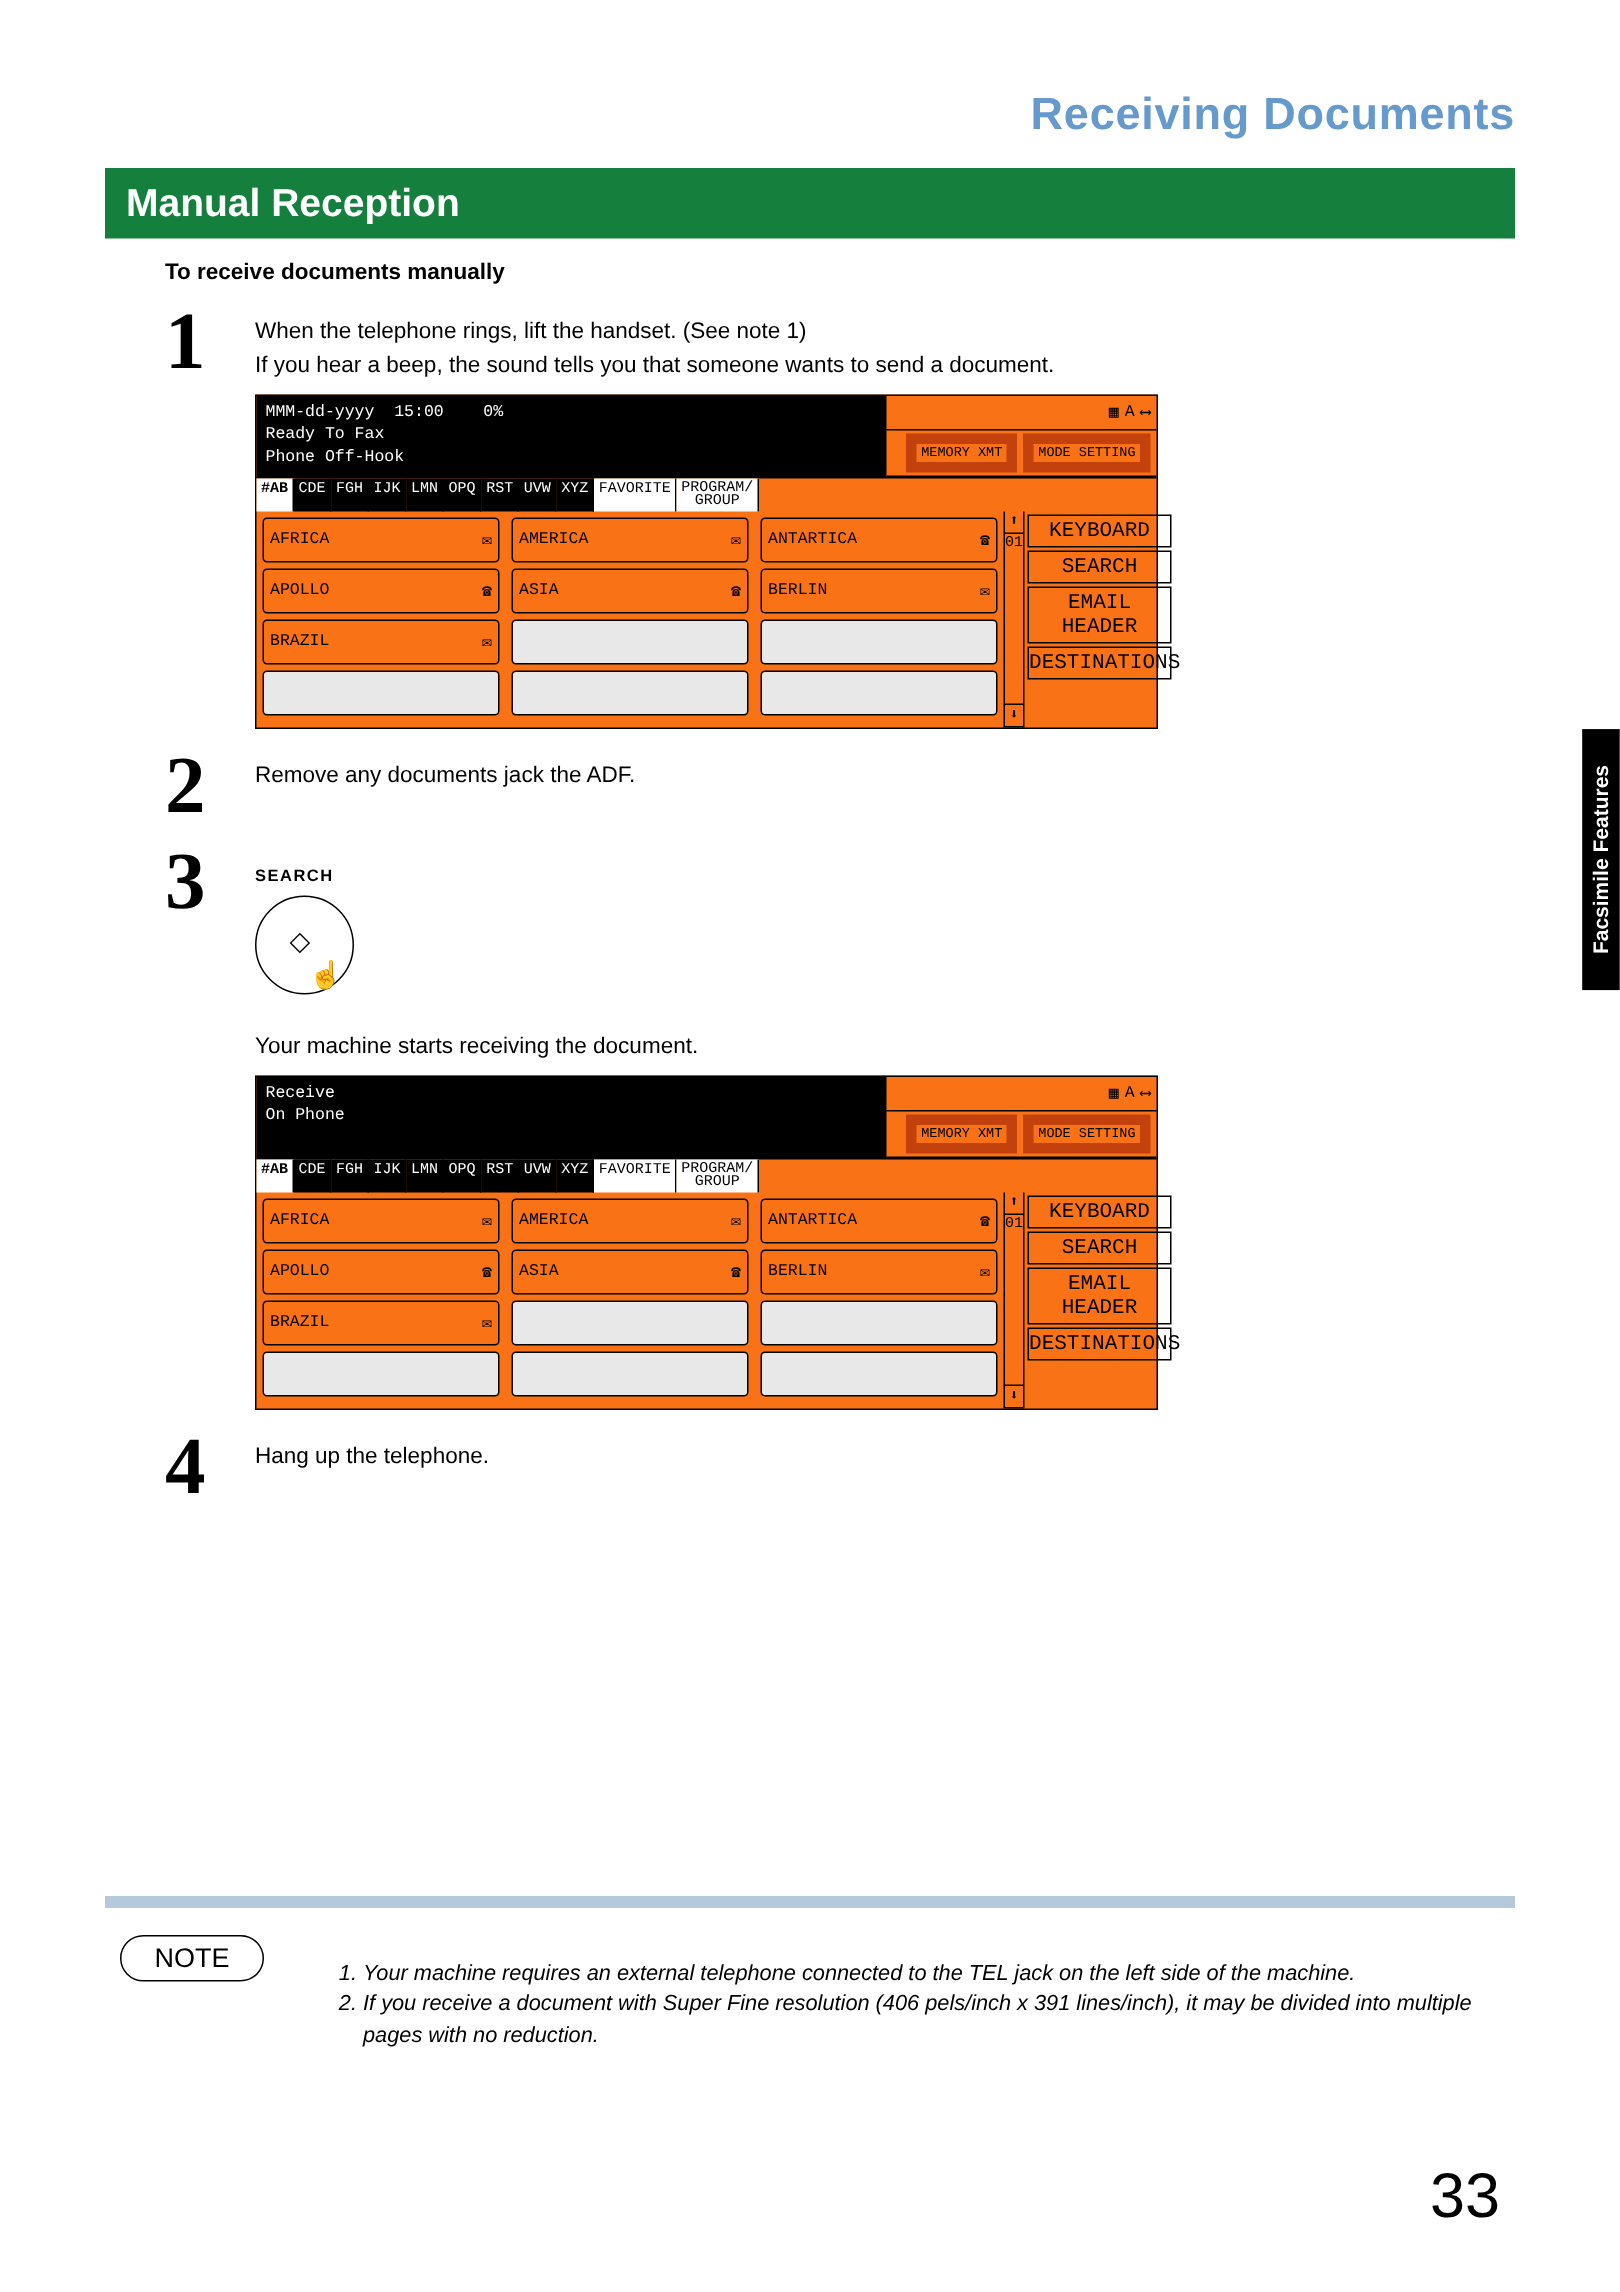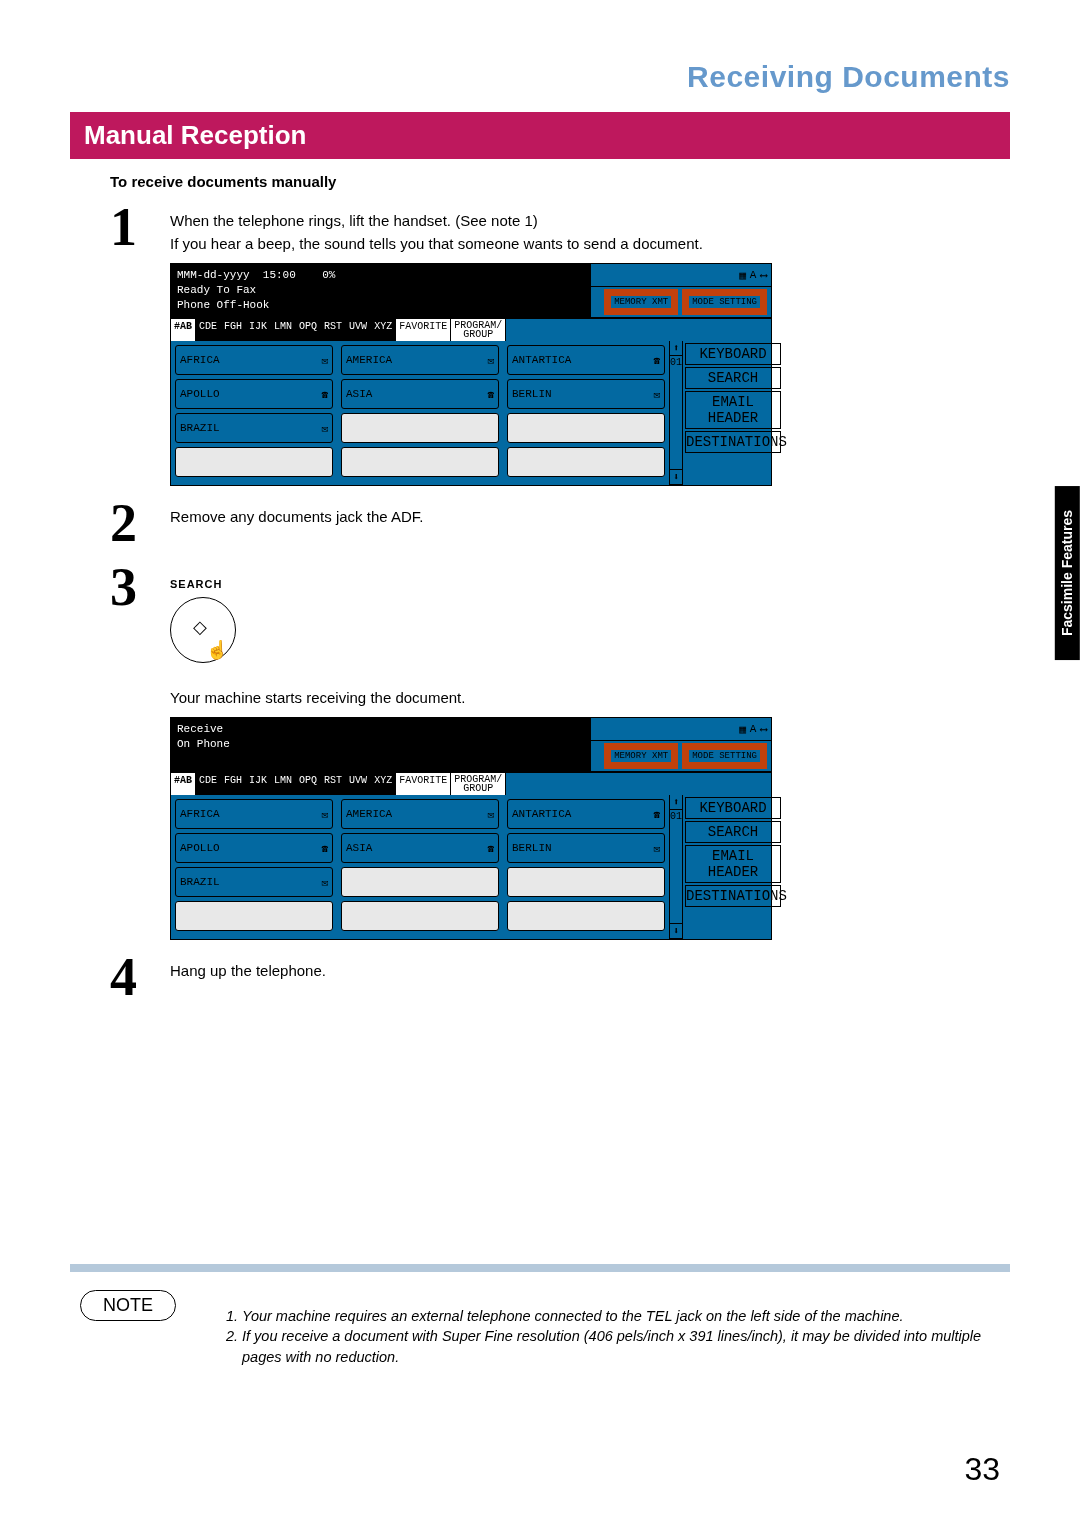--- a/index.html
+++ b/index.html
@@ -19,21 +19,21 @@
   }
   .chapter-title {
     text-align: right;
     font-size: 30px;
     font-weight: bold;
     color: #6699cc;
     margin-bottom: 18px;
     letter-spacing: 0.5px;
   }
   .section-title-band {
-    background: #be185d;
+    background: #15803d;
     color: #fff;
     font-size: 26px;
     font-weight: bold;
     padding: 8px 14px;
     margin-bottom: 14px;
   }
   .sub {
     font-weight: bold;
     margin: 6px 0 6px 40px;
     font-size: 15px;
@@ -57,21 +57,21 @@
     line-height: 1.5;
     text-align: justify;
   }
   .panel {
     margin: 8px 0 10px 100px;
     width: 600px;
     border: 1px solid #000;
     position: relative;
     font-family: "Courier New", monospace;
     font-size: 12px;
-    background: #0369a1;
+    background: #f97316;
   }
   .panel-top {
     display: flex;
     height: 54px;
   }
   .panel-status {
     flex: 1;
     background: #000;
     color: #fff;
     padding: 4px 6px;
@@ -211,21 +211,21 @@
     flex: 1;
     font-style: italic;
     font-size: 14.5px;
     line-height: 1.4;
   }
   .note-list ol { margin:16px; padding-left: 20px;}
   .pagenum {
     position: absolute;
     bottom: 40px;
     right: 80px;
-    font-size: 32px;
+    font-size: 42px;
     font-family: Arial, sans-serif;
   }
   .side-tab {
     position: absolute;
     right: 0;
     top: 486px;
     background: #000;
     color: #fff;
     font-size: 14px;
     font-weight: bold;

